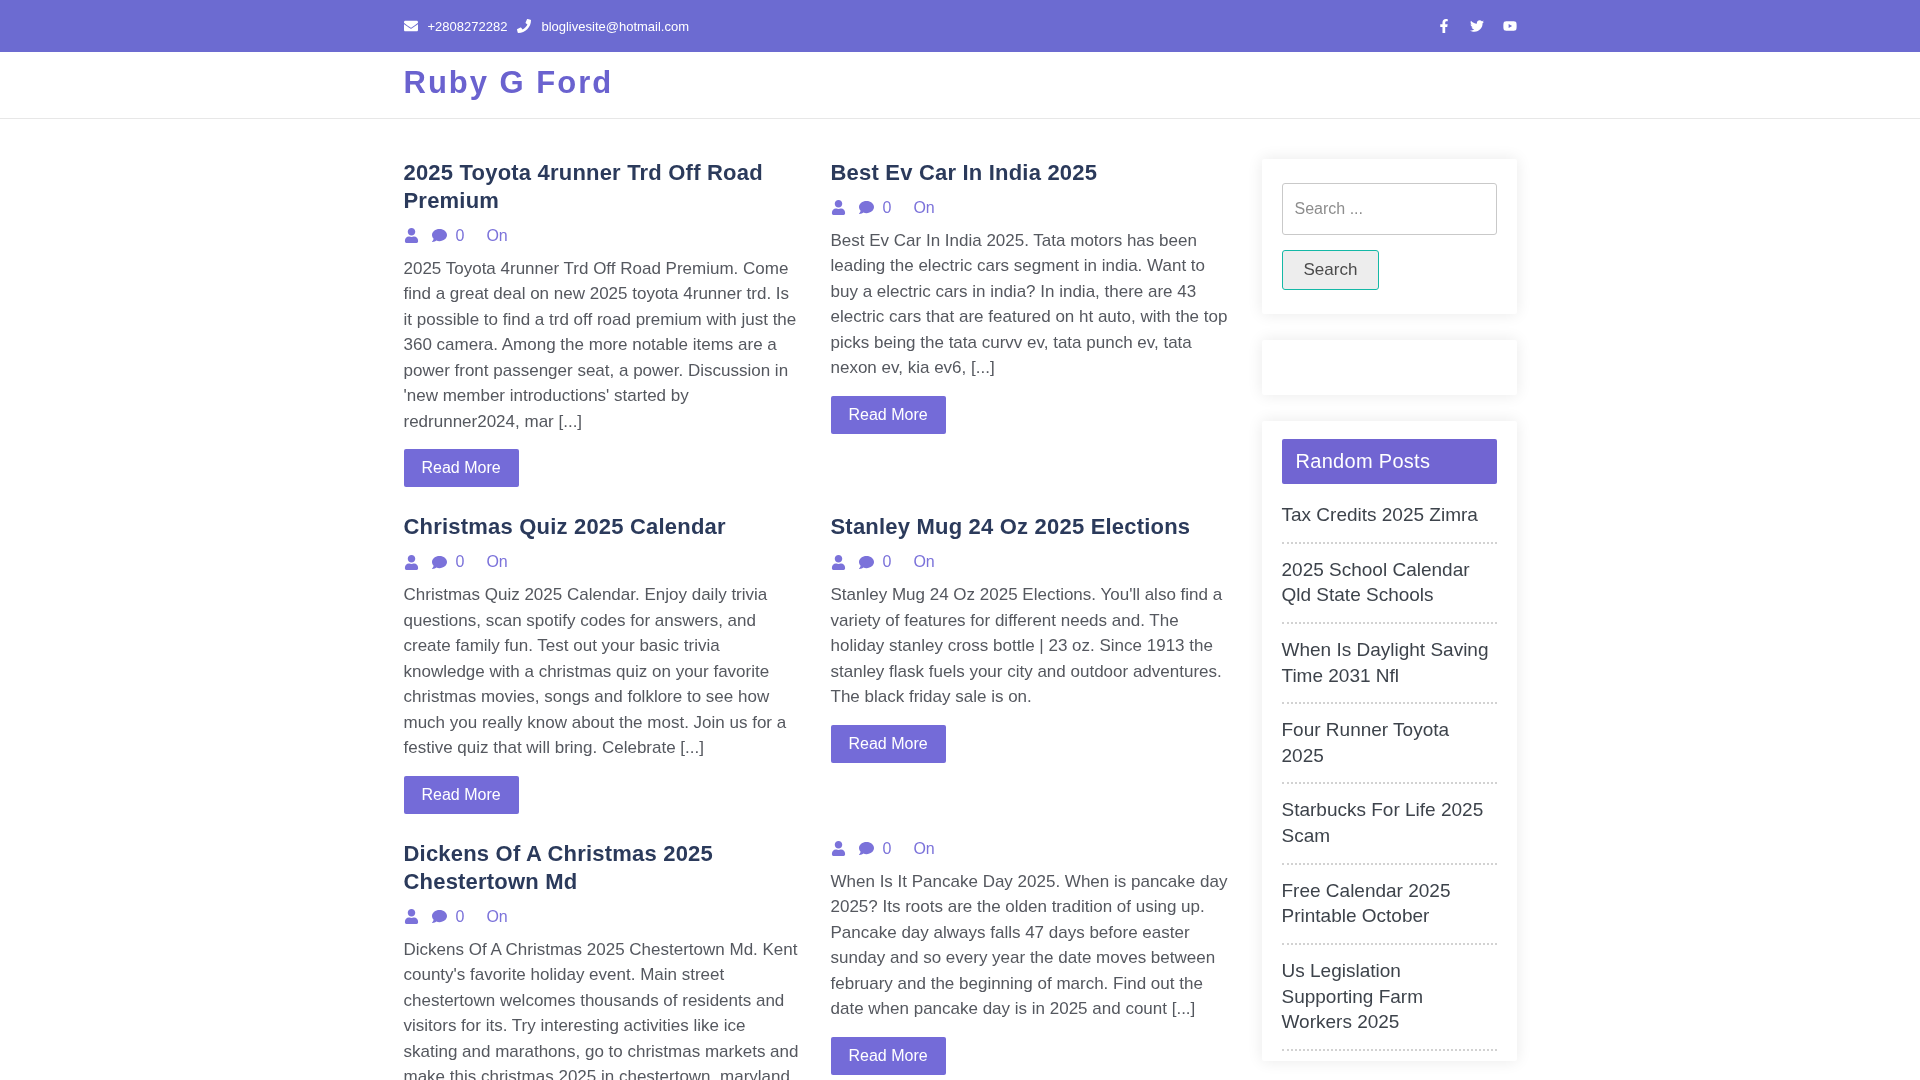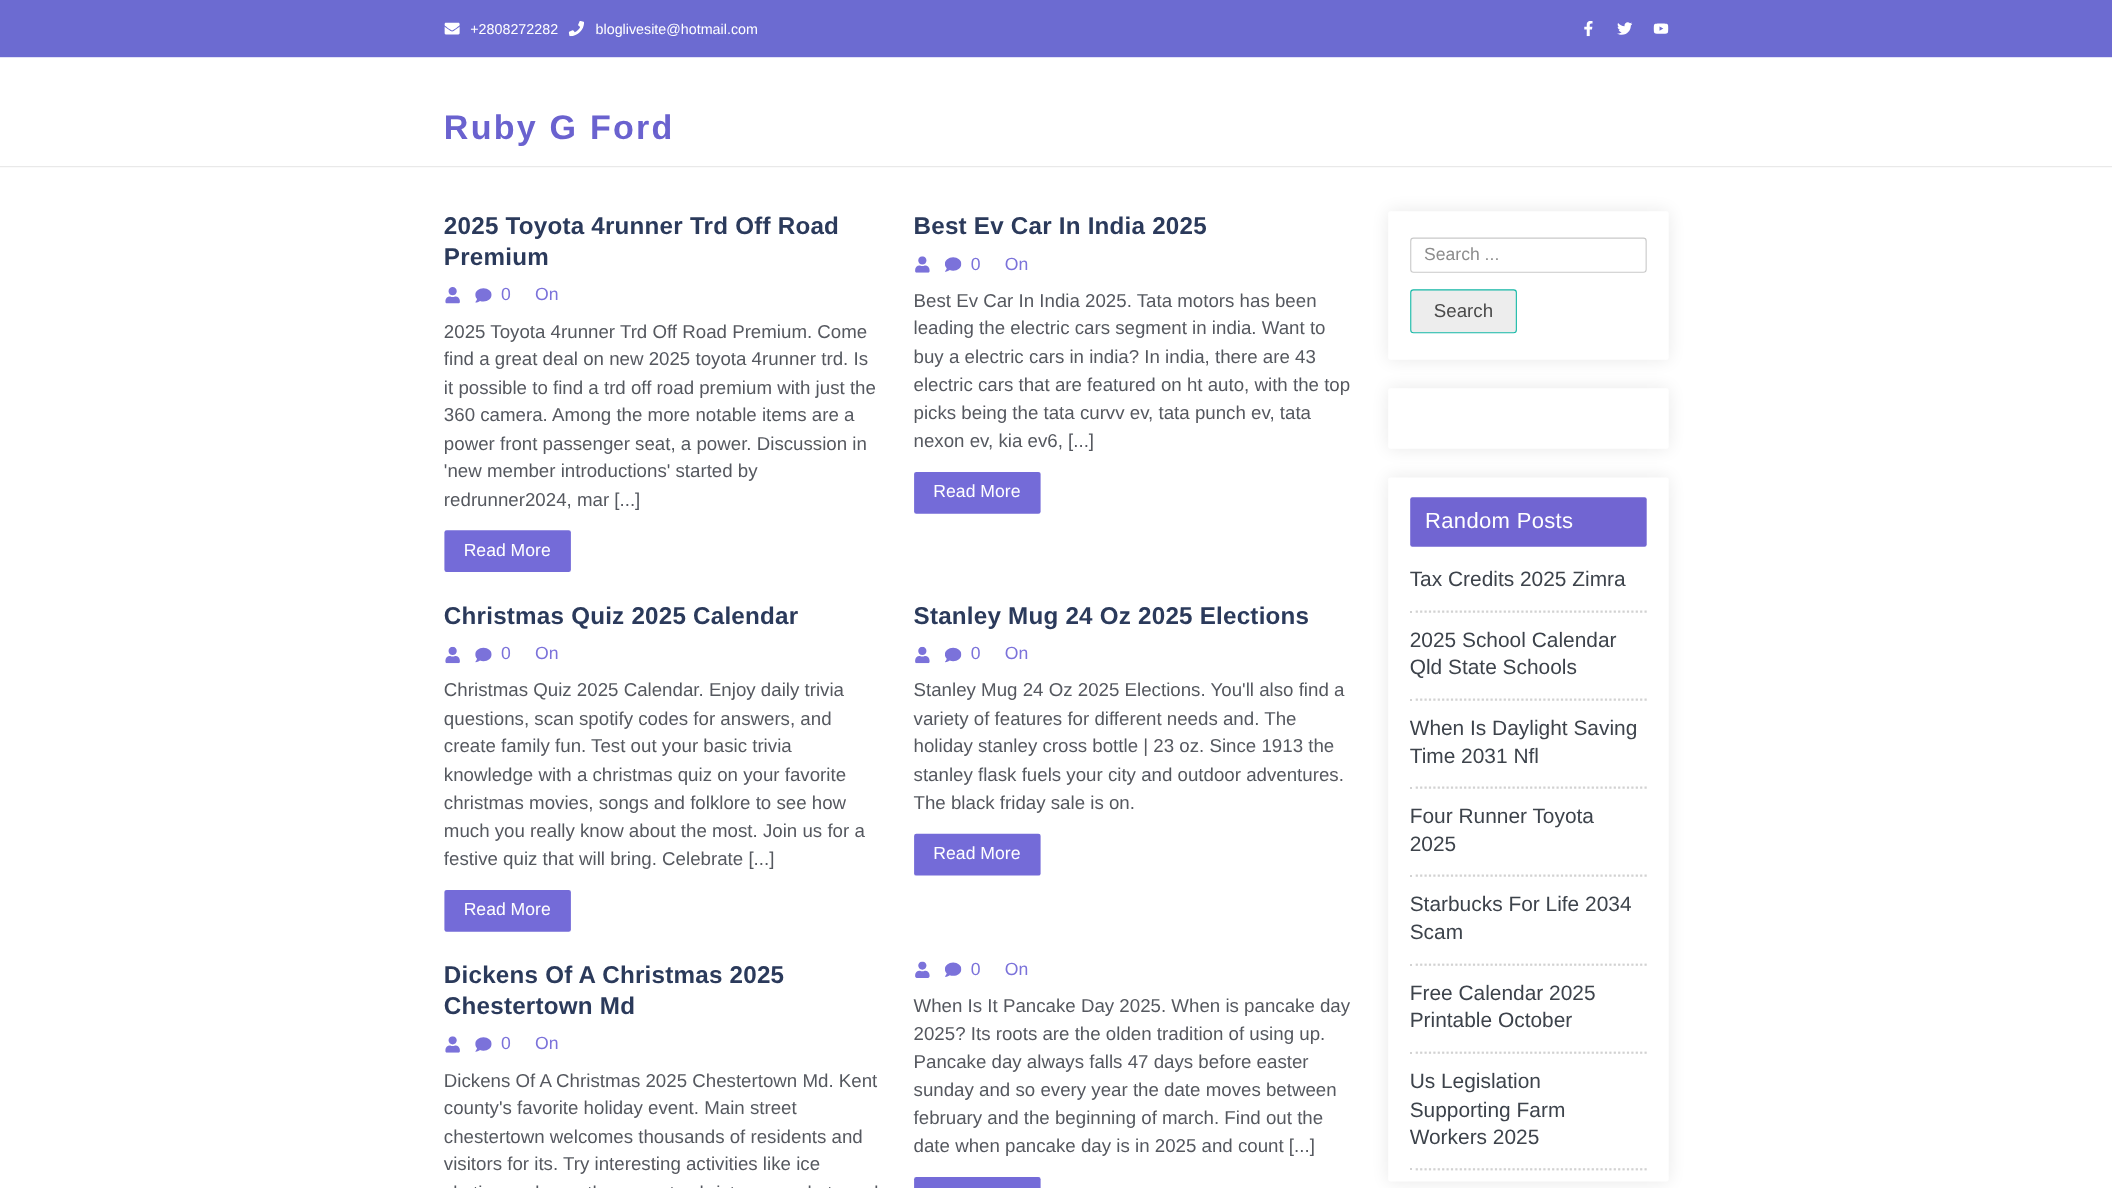--- a/index.html
+++ b/index.html
@@ -26,21 +26,20 @@
   .contact .icon svg { width: 100%; height: 100%; fill: #ffffff; }
   .social { display: flex; align-items: center; gap: 19px; }
   .social .icon { display: inline-flex; width: 14px; height: 14px; cursor: pointer; }
   .social .icon svg { width: 100%; height: 100%; fill: #ffffff; }
 
   
   .site-header {
     background: #ffffff;
     border-bottom: 1px solid #e7e7e7;
     padding: 13px 0 17px 0;
-    margin-top: 33px;
   }
   .site-title {
     margin: 0;
     font-size: 31px;
     font-weight: 800;
     letter-spacing: 2px;
     color: #6a62cf;
     cursor: pointer;
     display: inline-block;
   }
@@ -99,21 +98,21 @@
   .widget {
     background: #ffffff;
     box-shadow: 0 0 16px rgba(0,0,0,0.09);
     border-radius: 2px;
     padding: 24px 20px;
   }
   .search-input {
     width: 100%;
     border: 1px solid #c9c9c9;
     border-radius: 3px;
-    padding: 6px 12px;
+    padding: 16px 12px;
     font-size: 16px;
     color: #666;
     font-family: inherit;
     outline: none;
   }
   .search-input::placeholder { color: #8d8d8d; }
   .search-button {
     margin-top: 15px;
     background: #ededed;
     border: 1px solid #14b8a6;
@@ -331,21 +330,21 @@
 
 
           <li>Tax Credits 2025 Zimra</li>
 
           <li>2025 School Calendar Qld State Schools</li>
 
           <li>When Is Daylight Saving Time 2031 Nfl</li>
 
           <li>Four Runner Toyota 2025</li>
 
-          <li>Starbucks For Life 2034 Scam</li>
+          <li>Starbucks For Life 2025 Scam</li>
 
           <li>Free Calendar 2025 Printable October</li>
 
           <li>Us Legislation Supporting Farm Workers 2025</li>
 
         </ul>
     </div>
 
   </aside>
 </div>

